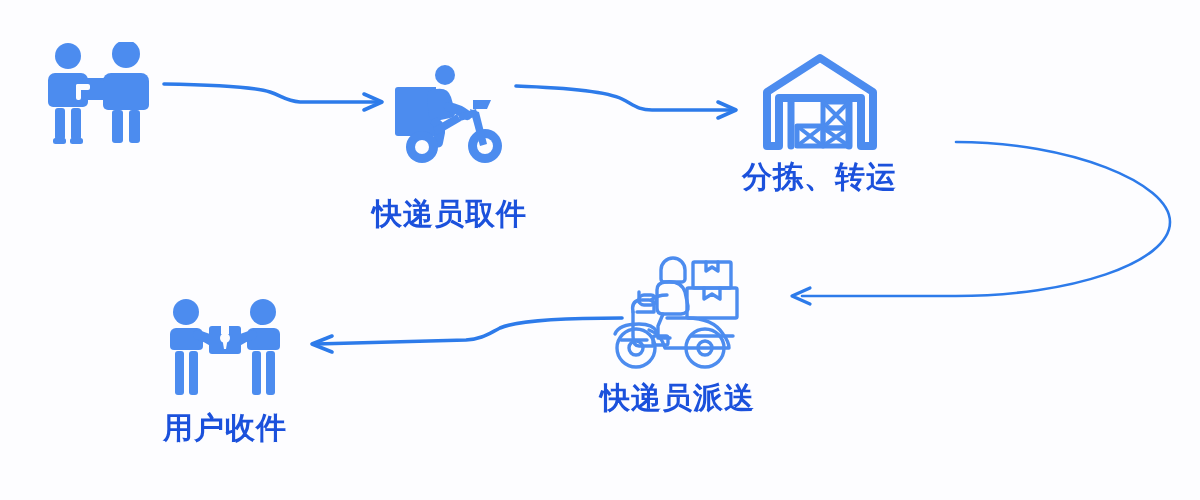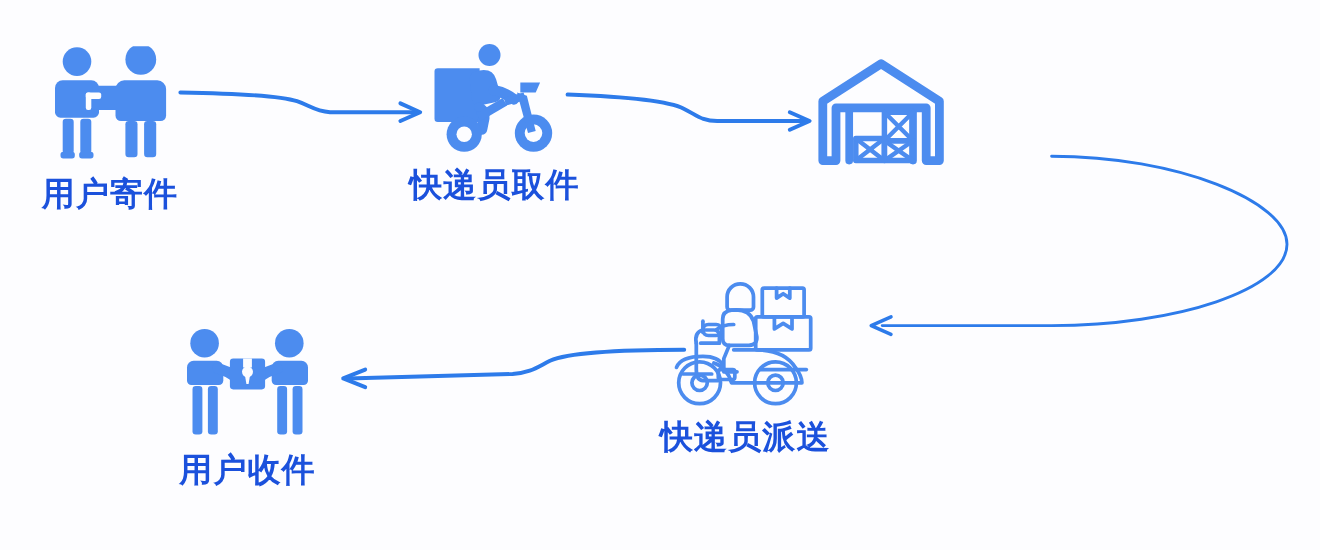--- a/index.html
+++ b/index.html
@@ -36,21 +36,21 @@
     letter-spacing: 1px;
     white-space: nowrap;
     line-height: 1;
   }
   .connector {
     position: absolute;
     pointer-events: none;
   }
   
   #stage-send   { left: 38px;  top: 42px; }
-  #stage-pickup { left: 372px; top: 39px; }
+  #stage-pickup { left: 372px; top: 64px; gap: 20px; }
   #stage-sort   { left: 742px; top: 52px; }
   #stage-deliver{ left: 600px; top: 248px; }
   #stage-receive{ left: 145px; top: 298px; margin-left: 18px; }
 
   #conn-1 { left: 160px; top: 68px;  width: 250px; height: 70px; }
   #conn-2 { left: 510px; top: 72px;  width: 250px; height: 72px; }
   #conn-3 { left: 770px; top: 128px; width: 420px; height: 190px; }
   #conn-4 { left: 288px; top: 308px; width: 340px; height: 70px; }
 </style>
 </head>
@@ -70,21 +70,20 @@
 
       <rect x="44" y="36" width="24" height="22" rx="2"></rect>
       <rect x="38" y="42" width="14" height="6" rx="2" fill="#fdfdff"></rect>
       <rect x="38" y="42" width="5" height="16" rx="2" fill="#fdfdff"></rect>
 
       <circle cx="88" cy="12" r="14"></circle>
       <path d="M73 31 h30 a8 8 0 0 1 8 8 v24 a5 5 0 0 1 -5 5 h-36 a5 5 0 0 1 -5 -5 v-24 a8 8 0 0 1 8 -8 z"></path>
       <rect x="74" y="68" width="11" height="33" rx="3"></rect>
       <rect x="91" y="68" width="11" height="33" rx="3"></rect>
     </svg>
-    <div class="stage-label">用户寄件</div>
   </div>
 
   <div class="stage" id="stage-pickup">
     <svg class="stage-icon" width="115" height="105" viewBox="0 0 115 105" fill="#4c8cef" xmlns="http://www.w3.org/2000/svg">
 
       <circle cx="53" cy="11" r="10"></circle>
 
       <path d="M6 23 h38 v49 h-38 a3 3 0 0 1 -3 -3 v-43 a3 3 0 0 1 3 -3 z"></path>
 
       <path d="M44 25 q12 -2 15 8 l4 14 q1 6 -5 7 l-14 3 q-6 1 -7 -5 l-2 -18 q-1 -8 9 -9 z"></path>
@@ -116,20 +115,21 @@
       <path d="M88 50 L88 94" stroke-width="7"></path>
 
       <rect x="62" y="50" width="26" height="26" stroke-width="5"></rect>
       <path d="M62 50 L88 76 M88 50 L62 76" stroke-width="4"></path>
       <rect x="62" y="76" width="26" height="18" stroke-width="5"></rect>
       <path d="M62 76 L88 94 M88 76 L62 94" stroke-width="4"></path>
 
       <rect x="36" y="74" width="26" height="20" stroke-width="5"></rect>
       <path d="M36 74 L62 94 M62 74 L36 94" stroke-width="4"></path>
     </svg>
+    <div class="stage-label">分拣、转运</div>
   </div>
 
   <div class="stage" id="stage-deliver">
     <svg class="stage-icon" width="145" height="125" viewBox="0 0 145 125" fill="none" stroke="#4c8cef" stroke-width="3.4" stroke-linejoin="round" stroke-linecap="round" xmlns="http://www.w3.org/2000/svg">
 
       <path d="M56 22 a12 12 0 0 1 24 0 v9 a3 3 0 0 1 -3 3 h-18 a3 3 0 0 1 -3 -3 z"></path>
 
       <path d="M60 34 q16 -2 20 10 l3 14 q1 7 -7 8 h-18 q-6 0 -6 -6 l0 -18 q0 -7 8 -8 z"></path>
 
       <path d="M62 47 q-10 0 -16 5"></path>

